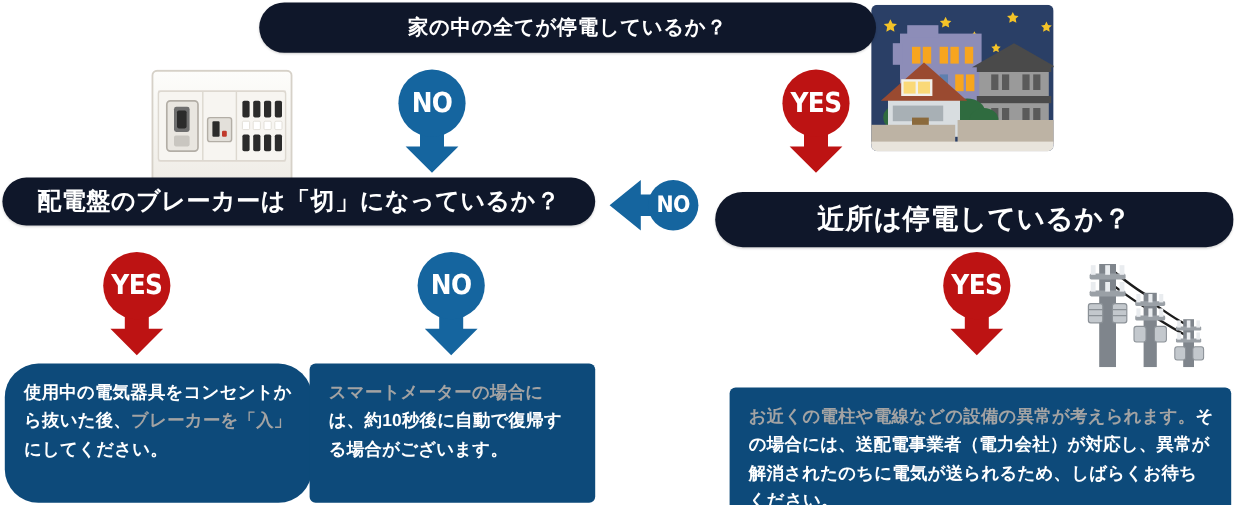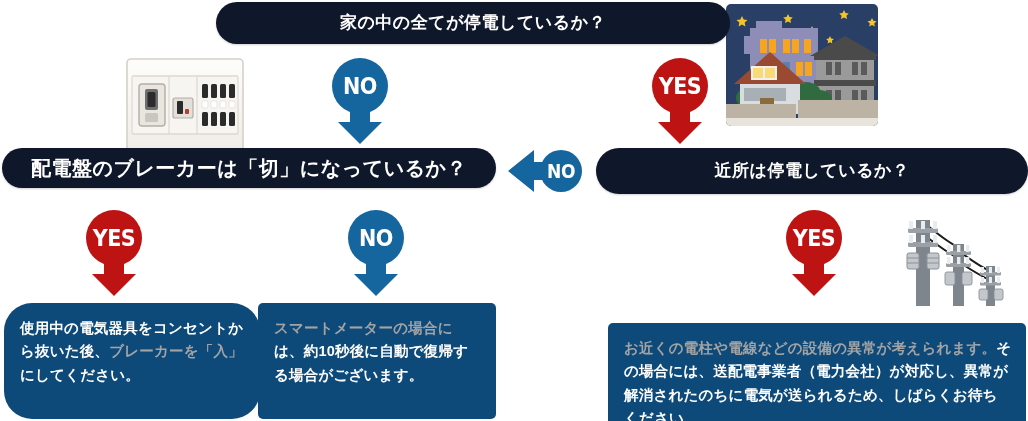--- a/index.html
+++ b/index.html
@@ -21,21 +21,21 @@
     display:flex;align-items:center;justify-content:center;
     color:#ffffff;
     font-weight:bold;
     letter-spacing:.5px;
     box-shadow:0 1px 2px rgba(0,0,0,.18);
     text-align:center;
     line-height:1.2;
   }
   #pill-root{left:216px;top:2px;width:514px;height:42px;font-size:17px;}
   #pill-breaker{left:2px;top:148px;width:494px;height:40px;font-size:20px;}
-  #pill-neighbor{left:596px;top:148px;width:432px;height:46px;font-size:17px;}
+  #pill-neighbor{left:596px;top:160px;width:432px;height:46px;font-size:23px;}
 
   
   .answer{
     position:absolute;
     background:#0d4a7a;
     border-radius:5px;
     color:#ffffff;
     font-size:14.5px;
     font-weight:bold;
     line-height:1.62;

